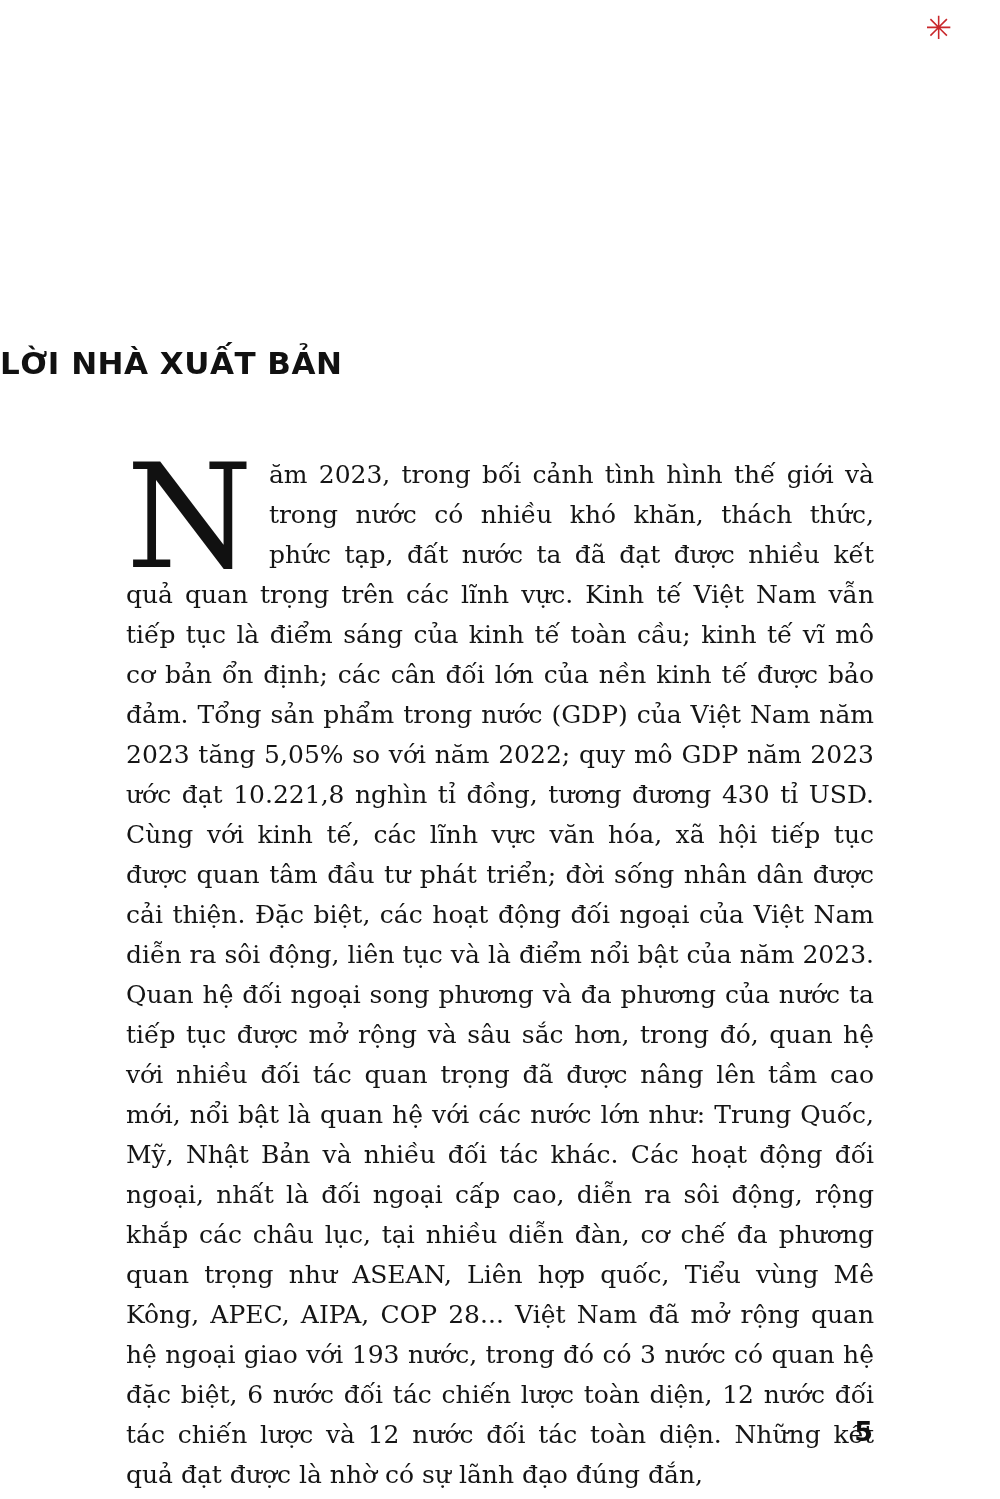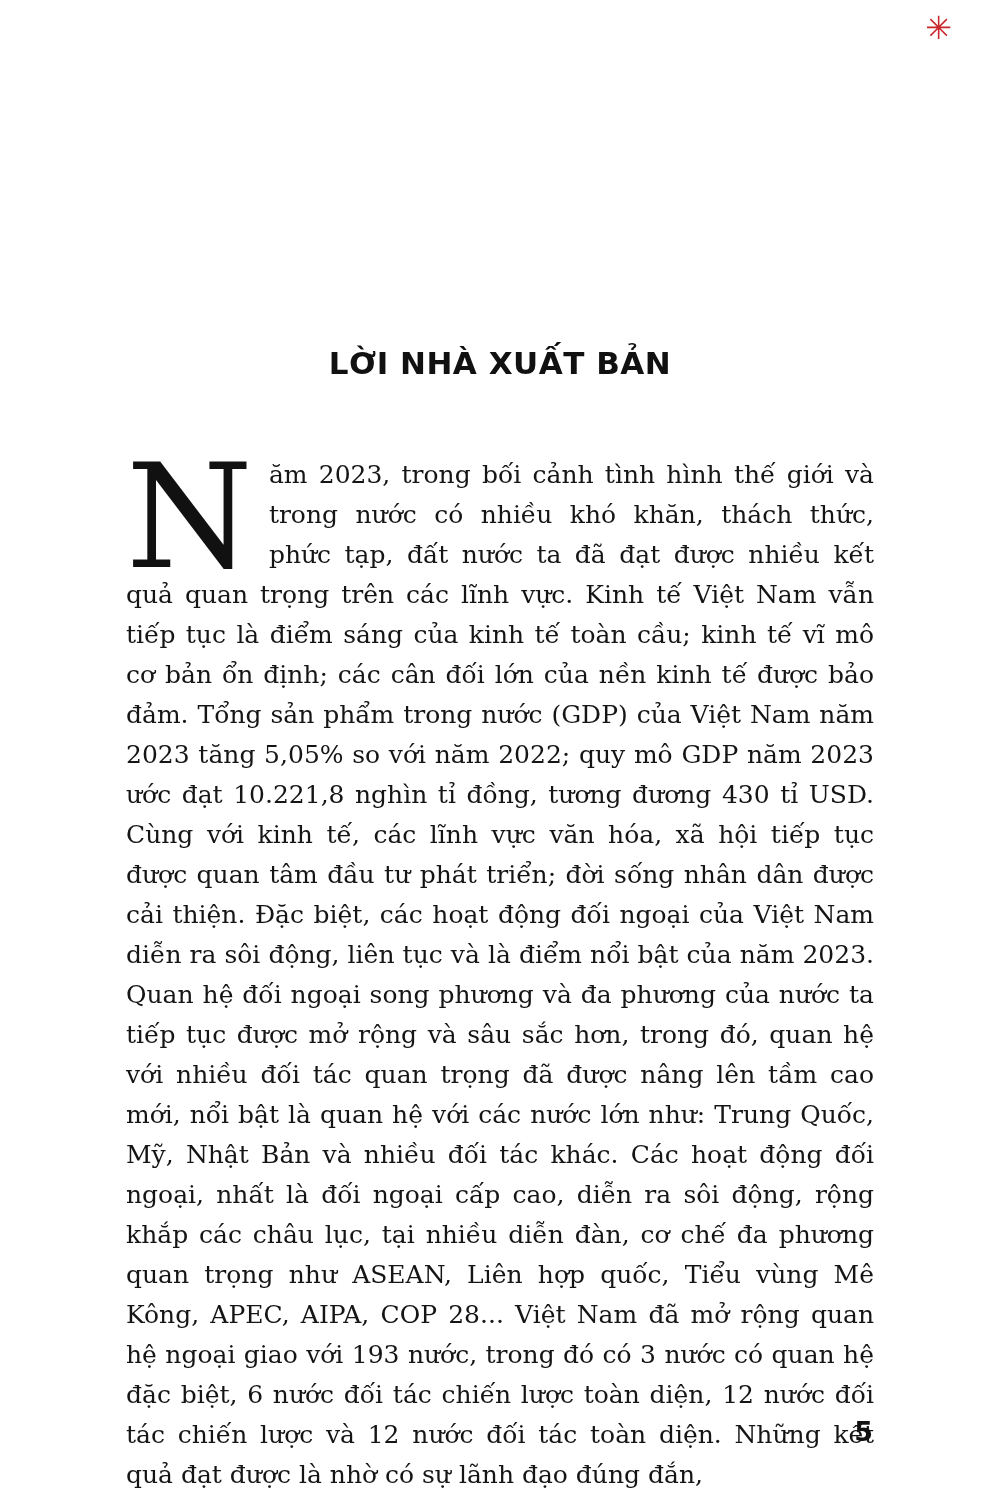--- a/index.html
+++ b/index.html
@@ -18,21 +18,21 @@
     position: absolute;
     top: 12px;
     right: 48px;
     font-size: 32px;
     line-height: 1;
     color: #c9272b;
     font-family: "DejaVu Sans", sans-serif;
   }
   .title {
     padding-top: 345px;
-    text-align: center;
+    text-align: left;
     font-family: "DejaVu Sans", "Liberation Sans", sans-serif;
     font-weight: bold;
     font-size: 31px;
     letter-spacing: 0.5px;
     color: #111111;
   }
   .body-text {
     width: 748px;
     margin: 74px auto 0 auto;
     font-size: 25px;

